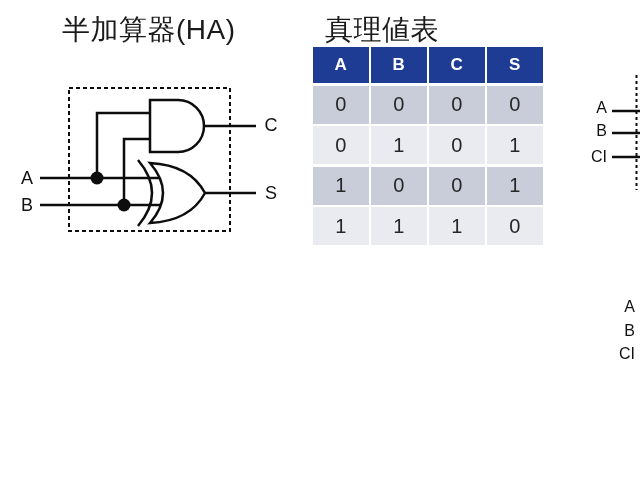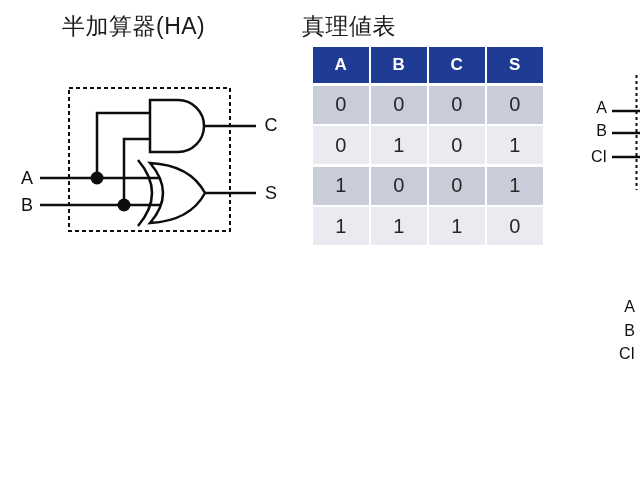--- a/index.html
+++ b/index.html
@@ -1,25 +1,25 @@
 <!DOCTYPE html>
 <html style="--table-header-bg: #1f3c94; --table-row-dark: #c9cdd9; --table-row-light: #e9ebf1; --line-color: #0d0d0d;"><head>
 <meta charset="utf-8">
 <style>
   html,body{margin:0;padding:0;background:#fff;}
   .canvas{
     position:relative;width:640px;height:480px;background:#ffffff;
     overflow:hidden;font-family:"Liberation Sans","DejaVu Sans",sans-serif;
   }
   .title{
-    position:absolute;font-size:23px;font-weight:400;color:#1a1a1a;
+    position:absolute;font-size:28px;font-weight:400;color:#1a1a1a;
     letter-spacing:0.5px;white-space:nowrap;
   }
   .title-left{left:62px;top:11px;}
-  .title-right{left:302px;top:11px;}
+  .title-right{left:325px;top:11px;}
   svg.overlay{position:absolute;left:0;top:0;width:640px;height:480px;}
   svg text{font-family:"Liberation Sans","DejaVu Sans",sans-serif;fill:#111;}
   .gate-label{font-size:18px;}
   .pin-label{font-size:16px;}
   .truth-table{
     position:absolute;left:313px;top:47px;
     display:grid;
     grid-template-columns:repeat(4,55.5px);
     grid-template-rows:36px repeat(4,38px);
     gap:2.5px;background:#ffffff;

